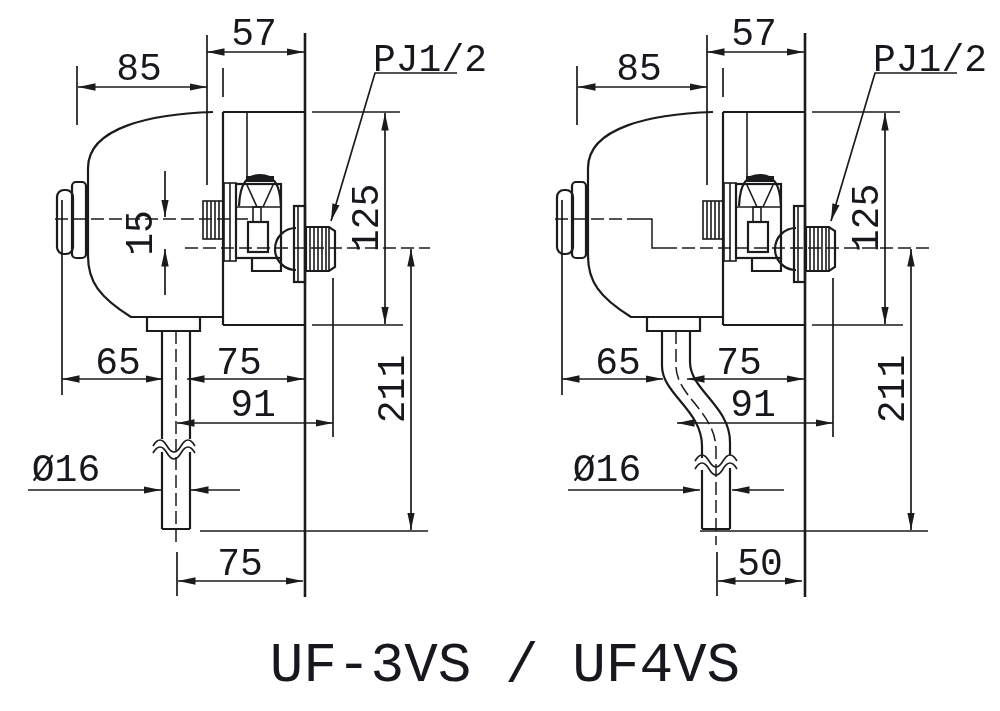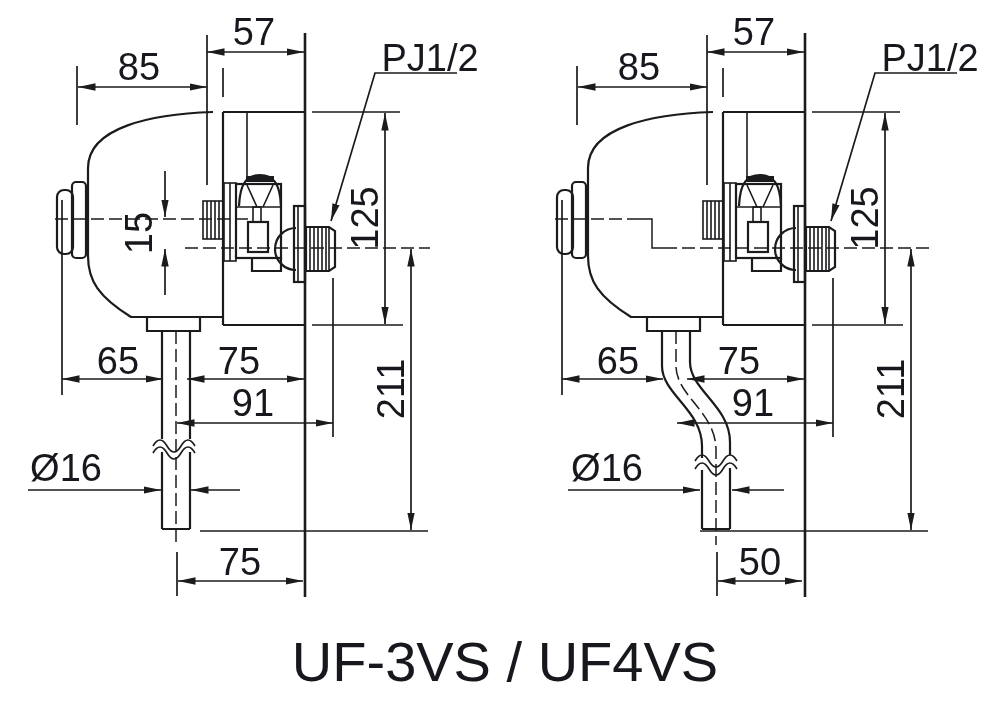--- a/index.html
+++ b/index.html
@@ -1,17 +1,17 @@
 <!DOCTYPE html>
 <html><head>
 <meta charset="utf-8">
 <style>
   html,body{margin:0;padding:0;background:#ffffff;}
   .stage{position:relative;width:1000px;height:711px;background:#ffffff;overflow:hidden;
-         font-family:Liberation Sans, sans-serif;}
+         font-family:Liberation Mono, monospace;}
   svg{display:block;}
   .obj path,.obj rect{stroke:#1b1b1d;fill:none;stroke-width:2.2;}
   .obj .thin{stroke-width:1.6;}
   .obj .thick{stroke-width:2.6;}
   .obj .fillsolid{fill:#1b1b1d;stroke:none;}
   .cl path{stroke:#1b1b1d;fill:none;stroke-width:1.5;stroke-dasharray:13 5;}
   .cl path.solid{stroke-dasharray:none;}
   .dim path{stroke:#1b1b1d;fill:none;stroke-width:1.7;}
   text.dim-label{font-size:38px;fill:#16181d;text-anchor:middle;}
   text.title-label{font-size:56px;fill:#16181d;text-anchor:middle;}

